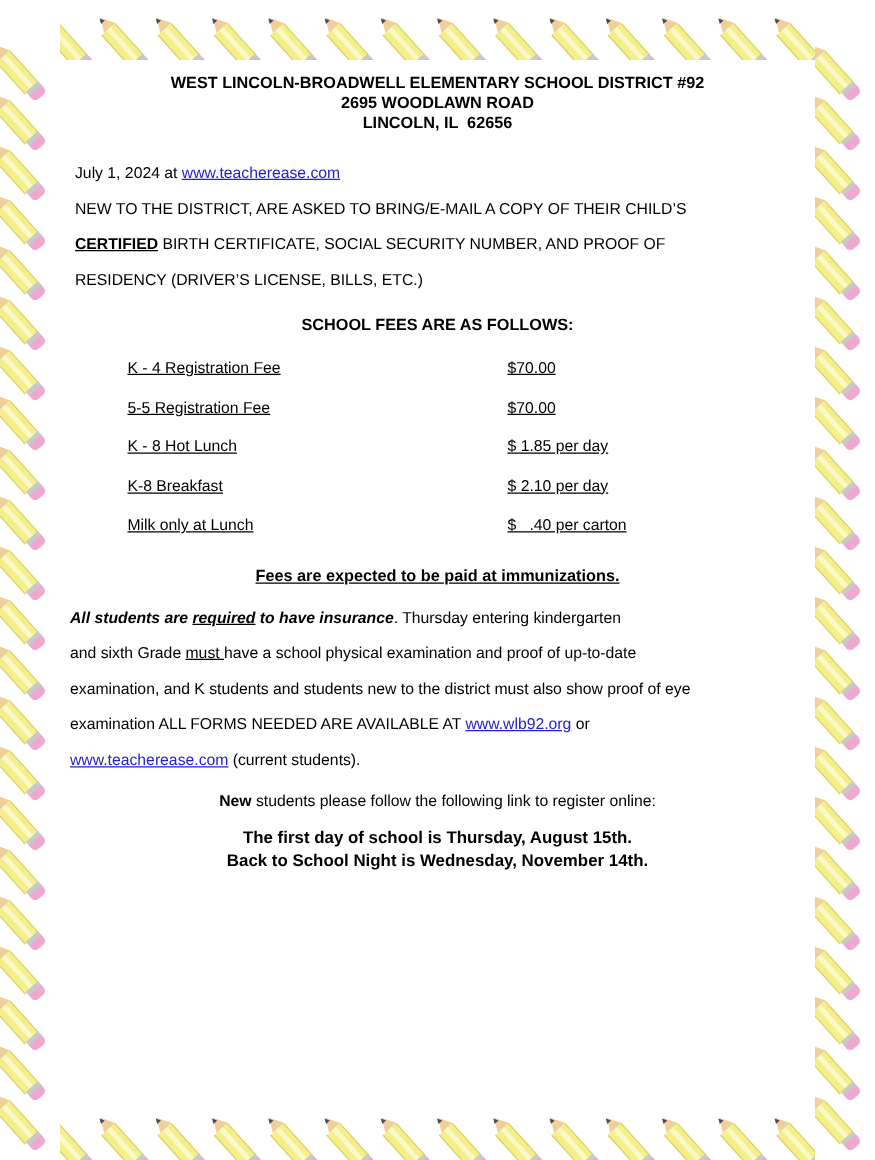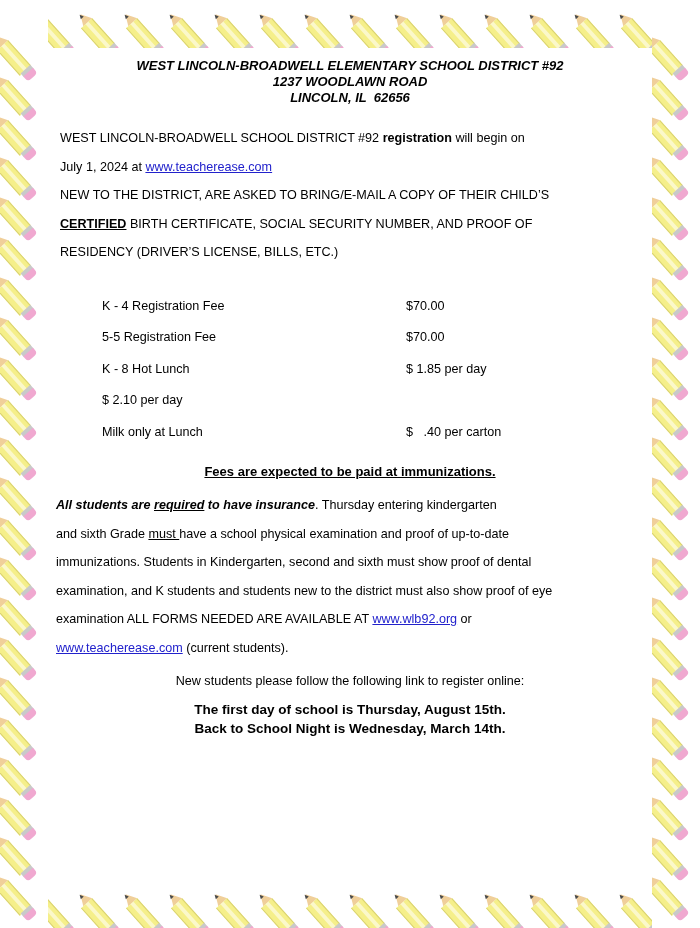--- a/index.html
+++ b/index.html
@@ -94,21 +94,20 @@
     font-size: 12.5px;
     color: #000;
   }
 
   .heading {
     text-align: center;
     font-weight: bold;
     font-size: 13px;
     line-height: 16px;
     margin: 14px 0 0 0;
-    font-style: italic;
   }
   .heading div { white-space: pre; }
 
   .para {
     margin: 0;
     padding: 0 12px;
     line-height: 28.5px;
     font-size: 12.6px;
   }
 
@@ -118,22 +117,23 @@
   }
 
   .center-bold {
     text-align: center;
     font-weight: bold;
     font-size: 13px;
     margin-top: 14px;
   }
 
   .fees {
-    margin-top: 24px;
+    margin-top: 12px;
     padding: 0 12px 0 54px;
+    text-decoration: underline;
   }
   .fee-row {
     display: flex;
     line-height: 31.5px;
     font-size: 12.6px;
   }
   .fee-label { width: 304px; }
   .fee-amount { white-space: pre; }
 
   .fees-note {
@@ -151,21 +151,21 @@
     font-size: 12.6px;
   }
   .body-block b { font-weight: bold; font-style: italic; }
   .body-block u { text-decoration: underline; }
 
   .new-students {
     text-align: center;
     margin-top: 12px;
     font-size: 12.6px;
   }
-  .new-students b { font-weight: normal; }
+  .new-students b { font-weight: bold; }
 
   .url-box {
     margin: 18px 14px 0 14px;
     font-size: 11.5px;
     color: #808080;
     line-height: 17px;
     padding-bottom: 6px;
     border-bottom: 1px solid #7ecfe0;
     word-break: break-all;
   }
@@ -719,68 +719,68 @@
         <span class="body"></span>
         <span class="ferrule"></span>
         <span class="eraser"></span>
       </span>
     </div>
 
   <div class="content">
 
     <div class="heading">
       <div>WEST LINCOLN-BROADWELL ELEMENTARY SCHOOL DISTRICT #92</div>
-      <div>1237 WOODLAWN ROAD</div>
+      <div>2695 WOODLAWN ROAD</div>
       <div>LINCOLN, IL  62656</div>
     </div>
 
     <div style="margin-top:18px">
-      <div class="para"><span>WEST LINCOLN-BROADWELL SCHOOL DISTRICT #92 </span><b>registration</b><span> will begin on</span></div>
       <div class="para"><span>July 1, 2024 at </span><a class="link" href="#">www.teacherease.com</a></div>
       <div class="para">NEW TO THE DISTRICT, ARE ASKED TO BRING/E-MAIL A COPY OF THEIR CHILD’S</div>
       <div class="para"><u><b>CERTIFIED</b></u><span> BIRTH CERTIFICATE, SOCIAL SECURITY NUMBER, AND PROOF OF</span></div>
       <div class="para">RESIDENCY (DRIVER’S LICENSE, BILLS, ETC.)</div>
     </div>
 
+    <div class="center-bold">SCHOOL FEES ARE AS FOLLOWS:</div>
 
     <div class="fees">
       <div class="fee-row">
         <div class="fee-label">K - 4 Registration Fee</div>
         <div class="fee-amount">$70.00</div>
       </div>
       <div class="fee-row">
         <div class="fee-label">5-5 Registration Fee</div>
         <div class="fee-amount">$70.00</div>
       </div>
       <div class="fee-row">
         <div class="fee-label">K - 8 Hot Lunch</div>
         <div class="fee-amount">$ 1.85 per day</div>
       </div>
       <div class="fee-row">
+        <div class="fee-label">K-8 Breakfast</div>
         <div class="fee-amount">$ 2.10 per day</div>
       </div>
       <div class="fee-row">
         <div class="fee-label">Milk only at Lunch</div>
         <div class="fee-amount">$   .40 per carton</div>
       </div>
     </div>
 
     <div class="fees-note"><span>Fees are expected to be paid at immunizations.</span></div>
 
     <div class="body-block">
       <div><b><span>All students are </span><u>required</u><span> to have insurance</span></b><span>.  Thursday entering kindergarten</span></div>
       <div><span>and sixth Grade </span><u>must </u><span>have a school physical examination and proof of up-to-date</span></div>
-      <div>immunizations.  Students in Kindergarten, second and sixth must show proof of dental</div>
       <div>examination, and K students and students new to the district must also show proof of eye</div>
       <div><span>examination ALL FORMS NEEDED ARE AVAILABLE AT </span><a class="link" href="#">www.wlb92.org</a><span> or</span></div>
       <div><a class="link" href="#">www.teacherease.com</a><span> (current students).</span></div>
     </div>
 
     <div class="new-students"><b>New</b><span> students please follow the following link to register online:</span></div>
 
 
     <div class="footer">
       <div>The first day of school is Thursday, August 15th.</div>
-      <div>Back to School Night is Wednesday, March 14th.</div>
+      <div>Back to School Night is Wednesday, November 14th.</div>
     </div>
 
   </div>
 </div>
 
 </body></html>

